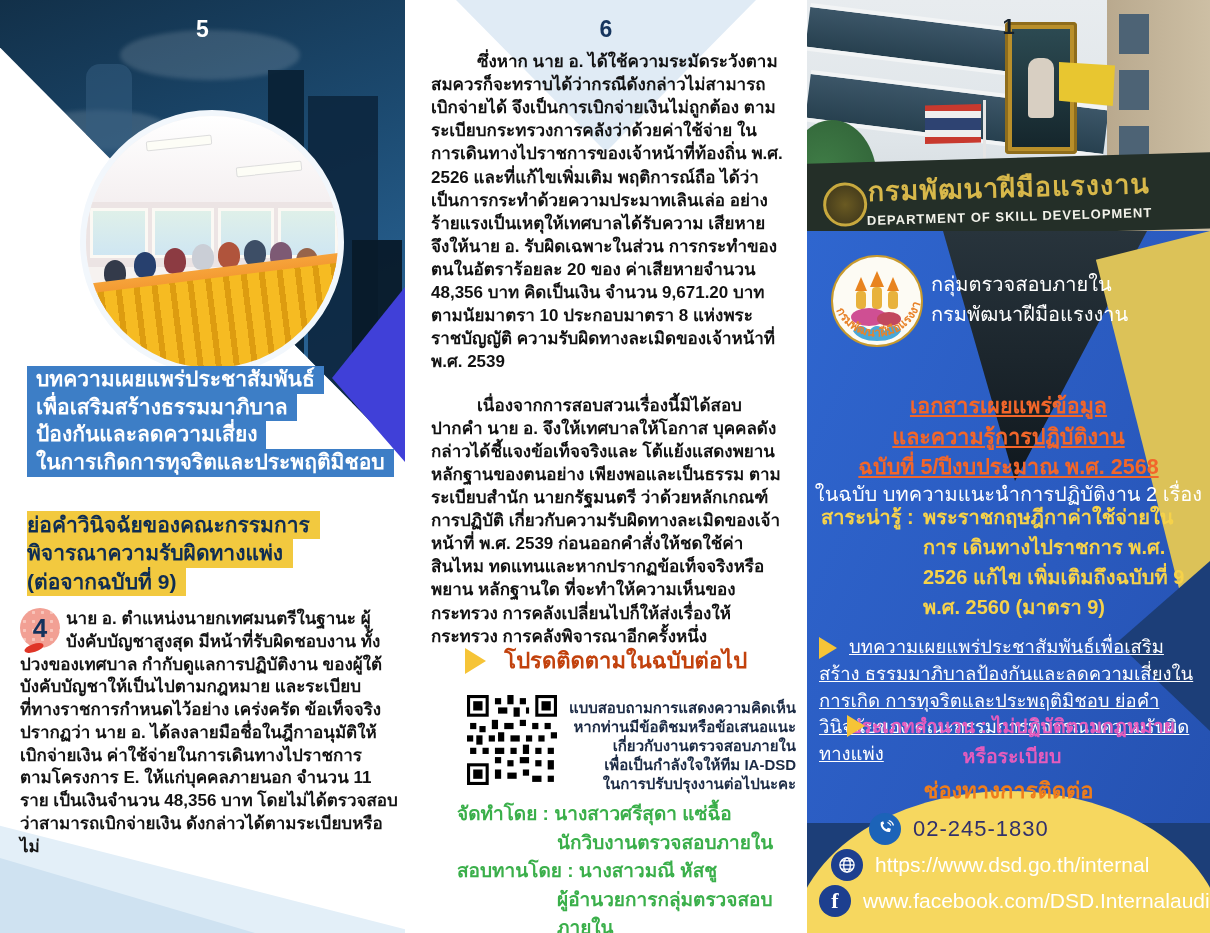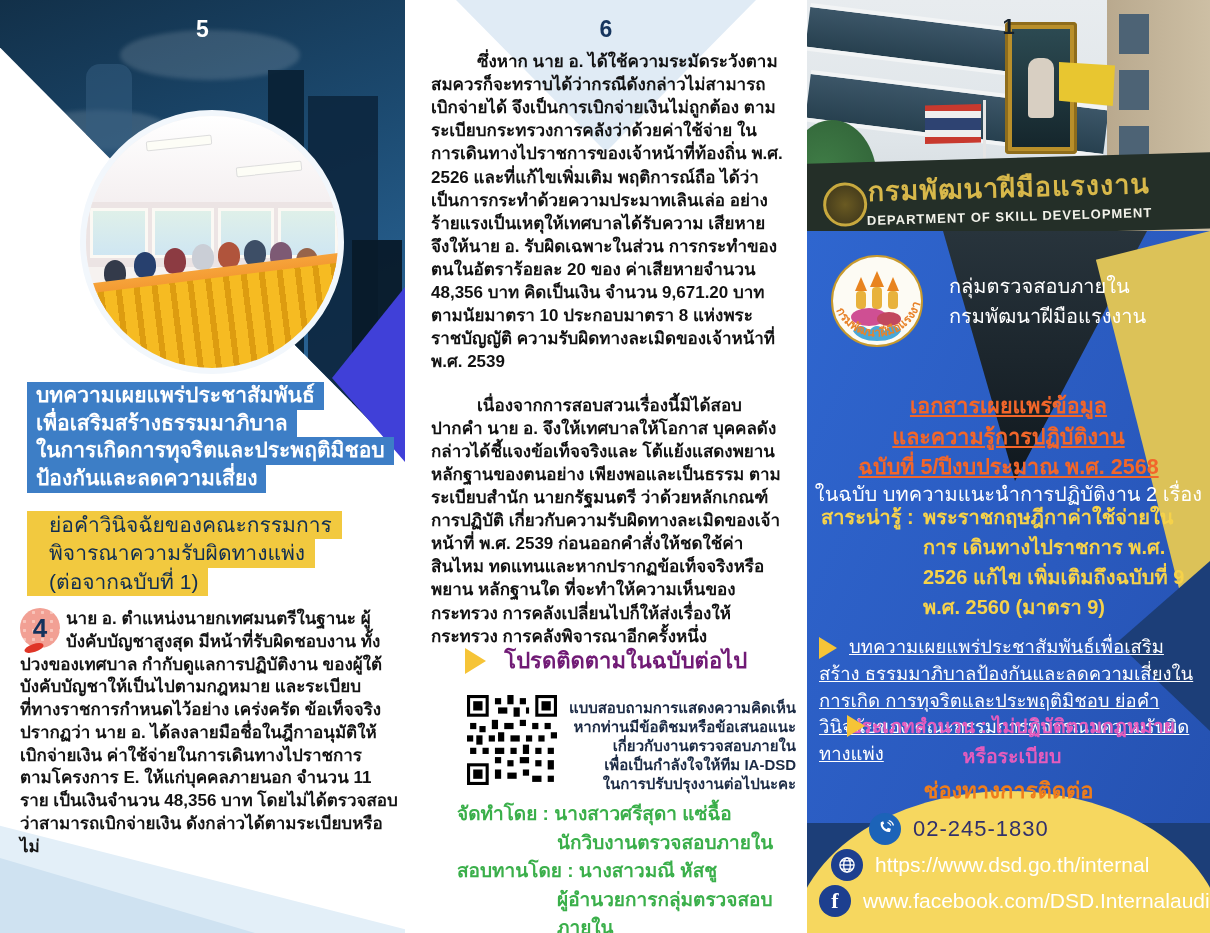--- a/index.html
+++ b/index.html
@@ -36,26 +36,26 @@
   .lb2{left:150px;top:48px;transform:rotate(-6deg);}
   .room-wall{position:absolute;left:0;top:34%;width:100%;height:26%;background:#ece4e4;}
   .win{position:absolute;top:6px;height:44px;background:linear-gradient(#dff0e9,#cfe6f2);border:3px solid #fbf9f4;}
   .w1{left:4px;width:52px;}.w2{left:66px;width:56px;}.w3{left:132px;width:50px;}.w4{left:192px;width:54px;}
   .people{position:absolute;left:0;top:50%;width:100%;height:22%;}
   .pp{position:absolute;width:22px;height:26px;border-radius:50% 50% 40% 40%;}
   .table-cloth{position:absolute;left:-12px;top:64%;width:120%;height:46%;transform:rotate(-7deg);
     background:repeating-linear-gradient(90deg,#f6bb22 0 12px,#dd9c10 12px 18px);}
   .table-top{position:absolute;left:-12px;top:60%;width:120%;height:12%;transform:rotate(-7deg);
     background:linear-gradient(#f6a33a,#ef8a23);}
-  .title-box{position:absolute;left:27px;top:382px;z-index:6;}
+  .title-box{position:absolute;left:27px;top:366px;z-index:6;}
   .bar{display:table;background:#3d7ec6;color:#ffffff;font-weight:bold;font-size:21px;
     line-height:1.27;padding:0 9px 1px 9px;white-space:nowrap;}
   .subtitle-box{position:absolute;left:27px;top:511px;z-index:6;}
-  .bar-y{display:table;background:#f2c93f;color:#0f2d52;font-weight:normal;font-size:21px;
-    line-height:1.3;padding:0 10px 1px 22px;white-space:nowrap;}
+  .bar-y{display:table;background:#f2c93f;color:#0f2d52;font-weight:bold;font-size:21px;
+    line-height:1.3;padding:0 10px 1px 0;white-space:nowrap;}
   .lp-body{position:absolute;left:20px;top:608px;width:378px;color:#141414;
     font-size:17px;font-weight:600;line-height:1.34;z-index:6;}
   .item-badge{float:left;position:relative;width:40px;height:40px;margin:0 6px 2px 0;border-radius:50%;
     background:#f2a094;background-image:radial-gradient(#f9c5bb 22%,transparent 24%);background-size:9px 9px;
     text-align:center;line-height:40px;color:#15315c;font-size:26px;font-weight:bold;}
   .item-badge::after{content:"";position:absolute;left:4px;bottom:-4px;width:20px;height:8px;
     background:#df3527;border-radius:50%;transform:rotate(-18deg);}
   .corner-tri1{position:absolute;left:0;bottom:0;width:420px;height:165px;
     background:#e3eff8;clip-path:polygon(0 35%,0 100%,100% 100%);}
   .corner-tri2{position:absolute;left:0;bottom:0;width:255px;height:100px;
@@ -65,21 +65,21 @@
   .chevron{position:absolute;left:51px;top:0;width:300px;height:152px;background:#e0ebf5;
     clip-path:polygon(0 0,100% 0,50% 100%);}
   .mp-pagenum{position:absolute;left:0;top:16px;width:402px;text-align:center;
     color:#16355e;font-size:23px;font-weight:bold;}
   .mp-text{position:absolute;left:26px;top:50px;width:352px;color:#121212;
     font-size:17px;font-weight:600;line-height:1.36;}
   .mp-text p{margin:0 0 20px 0;text-indent:46px;}
   .follow-row{position:absolute;left:0;top:643px;width:402px;text-align:center;}
   .tri-arrow{display:inline-block;width:0;height:0;border-top:13px solid transparent;
     border-bottom:13px solid transparent;border-left:21px solid #f6c437;vertical-align:middle;margin-right:14px;}
-  .follow-text{display:inline-block;vertical-align:middle;color:#701a75;font-size:22px;font-weight:bold;}
+  .follow-text{display:inline-block;vertical-align:middle;color:#c2410c;font-size:22px;font-weight:bold;}
   .qr-row{position:absolute;left:62px;top:695px;width:330px;display:flex;}
   .qr-box{width:90px;height:90px;flex:0 0 auto;}
   .qr-note{margin-left:12px;color:#1b2a44;font-size:15px;font-weight:600;line-height:1.26;padding-top:4px;text-align:right;}
   .credits{position:absolute;left:52px;top:800px;color:#3aaf4a;font-size:19px;font-weight:bold;line-height:1.5;}
   .credits .ind{padding-left:100px;}
 
   
   .cv-photo{position:absolute;left:0;top:0;width:403px;height:231px;overflow:hidden;
     background:linear-gradient(180deg,#e8ecef 0%,#dfe5e9 60%,#cfd6da 100%);}
   .win-band{position:absolute;background:linear-gradient(#3c5668,#27404f);border-top:4px solid #f2f4f5;border-bottom:4px solid #f2f4f5;}
@@ -111,21 +111,21 @@
   .cv-body{position:absolute;left:0;top:231px;width:403px;height:702px;
     background:linear-gradient(115deg,#2f66cf 0%,#2a5abf 55%,#2450ae 100%);}
   .photo-cont{position:absolute;left:100px;top:0;width:240px;height:250px;
     background:linear-gradient(#28343c,#10181e);clip-path:polygon(15% 0,100% 0,45% 100%);}
   .ywedge{position:absolute;left:240px;top:0;width:163px;height:480px;background:#dcc258;
     clip-path:polygon(30% 6%,100% 0,100% 100%);}
   .navy-tri{position:absolute;left:310px;top:330px;width:93px;height:170px;background:#1c3e78;
     clip-path:polygon(100% 0,100% 100%,0 48%);}
   .navy-bottom{position:absolute;left:0;bottom:0;width:403px;height:110px;background:#1c3e78;}
   .logo-wrap{position:absolute;left:10px;top:16px;width:128px;height:128px;z-index:4;}
-  .org-lines{position:absolute;left:142px;top:40px;color:#fff;font-size:20px;line-height:1.5;z-index:4;}
+  .org-lines{position:absolute;left:124px;top:40px;color:#fff;font-size:20px;line-height:1.5;z-index:4;font-family:Liberation Mono, monospace;}
   .cv-title{position:absolute;left:30px;top:160px;width:343px;text-align:center;z-index:4;
     color:#f2662a;font-size:21.5px;font-weight:bold;line-height:1.42;}
   .cv-title div{text-decoration:underline;}
   .issue-line{position:absolute;left:0;top:247px;width:403px;text-align:center;color:#fff;
     font-size:20px;z-index:4;}
   .topic1{position:absolute;left:14px;top:271px;width:378px;display:flex;z-index:4;
     color:#f6d24a;font-size:20px;font-weight:bold;line-height:1.5;}
   .topic1 .lbl{flex:0 0 102px;}
   .topic2{position:absolute;left:12px;top:403px;width:382px;color:#ffffff;font-size:18.5px;
     line-height:1.45;z-index:4;text-decoration:underline;}
@@ -187,28 +187,28 @@
         <span class="pp" style="left:184px;top:0;background:#7d5a74;"></span>
         <span class="pp" style="left:210px;top:6px;background:#97644a;"></span>
       </div>
       <div class="table-top"></div>
       <div class="table-cloth"></div>
     </div>
 
     <div class="title-box">
       <div class="bar">บทความเผยแพร่ประชาสัมพันธ์</div>
       <div class="bar">เพื่อเสริมสร้างธรรมมาภิบาล</div>
+      <div class="bar">ป้องกันและลดความเสี่ยง</div>
       <div class="bar">ในการเกิดการทุจริตและประพฤติมิชอบ</div>
-      <div class="bar">ป้องกันและลดความเสี่ยง</div>
     </div>
 
     <div class="subtitle-box">
       <div class="bar-y">ย่อคำวินิจฉัยของคณะกรรมการ</div>
       <div class="bar-y">พิจารณาความรับผิดทางแพ่ง</div>
-      <div class="bar-y">(ต่อจากฉบับที่ 1)</div>
+      <div class="bar-y">(ต่อจากฉบับที่ 9)</div>
     </div>
 
     <div class="lp-body">
       <span class="item-badge">4</span>
       <span>นาย อ. ตำแหน่งนายกเทศมนตรีในฐานะ ผู้บังคับบัญชาสูงสุด มีหน้าที่รับผิดชอบงาน ทั้งปวงของเทศบาล กำกับดูแลการปฏิบัติงาน ของผู้ใต้บังคับบัญชาให้เป็นไปตามกฎหมาย และระเบียบที่ทางราชการกำหนดไว้อย่าง เคร่งครัด ข้อเท็จจริงปรากฏว่า นาย อ. ได้ลงลายมือชื่อในฎีกาอนุมัติให้เบิกจ่ายเงิน ค่าใช้จ่ายในการเดินทางไปราชการ ตามโครงการ E. ให้แก่บุคคลภายนอก จำนวน 11 ราย เป็นเงินจำนวน 48,356 บาท โดยไม่ได้ตรวจสอบว่าสามารถเบิกจ่ายเงิน ดังกล่าวได้ตามระเบียบหรือไม่</span>
     </div>
 
     <div class="corner-tri1"></div>
     <div class="corner-tri2"></div>
   </div>

